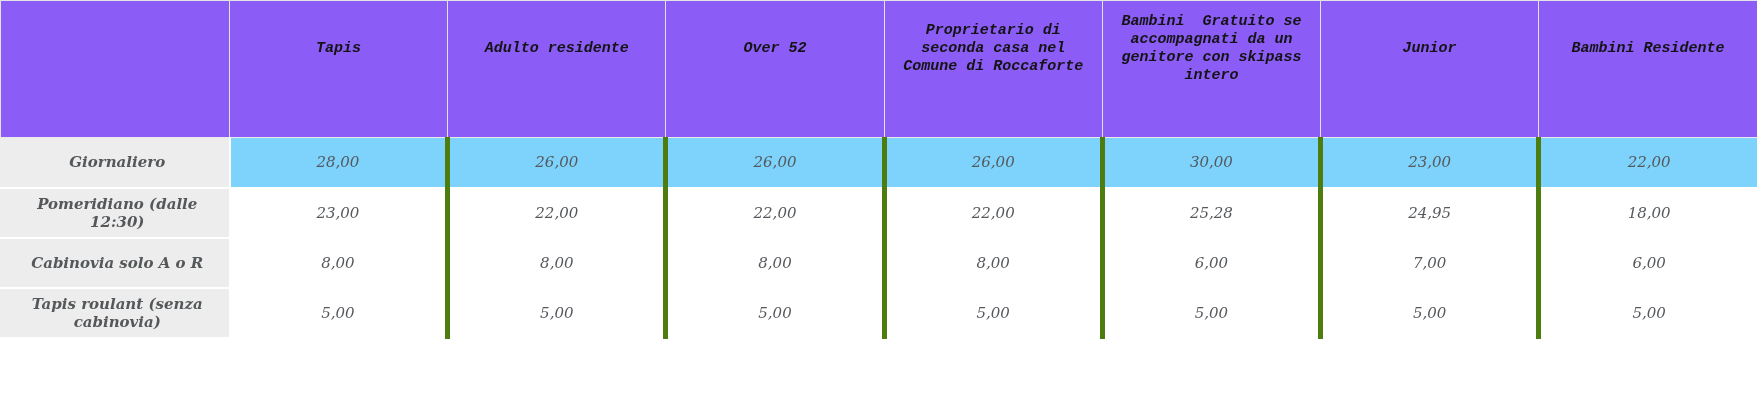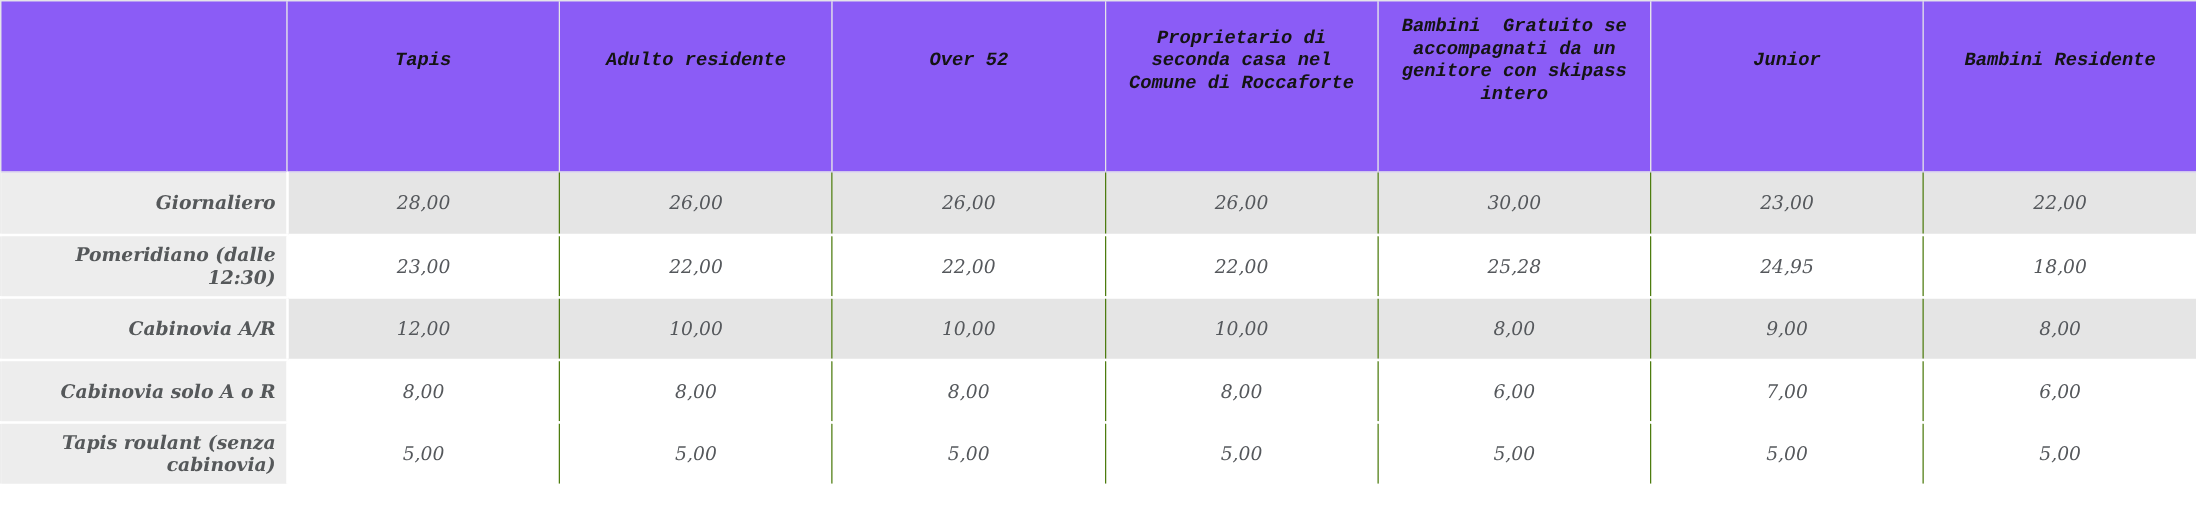--- a/index.html
+++ b/index.html
@@ -40,46 +40,46 @@
     border-bottom: 1px solid #e9e9ec;
   }
   thead th.corner {
     border-left: 1px solid #e4e4e8;
   }
 
   
   tbody tr { height: 50px; }
   tbody th.rowlabel {
     background: #ededed;
-    text-align: right;
+    text-align: center;
     vertical-align: middle;
     padding: 0 8px 0 13px;
     font-family: "DejaVu Serif", serif;
     font-style: italic;
     font-weight: bold;
     font-size: 15px;
     color: #55585a;
     border-bottom: 2px solid #ffffff;
     border-left: 1px solid #ededed;
   }
   tbody td.val {
     text-align: center;
     vertical-align: middle;
     font-family: "DejaVu Serif", serif;
     font-style: italic;
     font-weight: normal;
     font-size: 15px;
     color: #55585c;
-    border-left: 1px solid #4d7c0f;
+    border-left: 5px solid #4d7c0f;
     border-bottom: 2px solid #ffffff;
   }
   tbody td.val.first {
     border-left: 2px solid #ffffff;
   }
-  tbody tr.blue td.val { background: #e5e5e5; font-style: italic; }
+  tbody tr.blue td.val { background: #7dd3fc; font-style: italic; }
   tbody tr.white td.val { background: #ffffff; }
 </style>
 </head>
 <body>
 
 <div class="wrap">
   <table class="price-table">
     <colgroup>
       <col class="c-label">
       <col>
@@ -116,30 +116,20 @@
       <tr class="white">
         <th class="rowlabel">Pomeridiano (dalle 12:30)</th>
         <td class="val first">23,00</td>
         <td class="val">22,00</td>
         <td class="val">22,00</td>
         <td class="val">22,00</td>
         <td class="val">25,28</td>
         <td class="val">24,95</td>
         <td class="val">18,00</td>
       </tr>
-      <tr class="blue">
-        <th class="rowlabel">Cabinovia A/R</th>
-        <td class="val first">12,00</td>
-        <td class="val">10,00</td>
-        <td class="val">10,00</td>
-        <td class="val">10,00</td>
-        <td class="val">8,00</td>
-        <td class="val">9,00</td>
-        <td class="val">8,00</td>
-      </tr>
       <tr class="white">
         <th class="rowlabel">Cabinovia solo A o R</th>
         <td class="val first">8,00</td>
         <td class="val">8,00</td>
         <td class="val">8,00</td>
         <td class="val">8,00</td>
         <td class="val">6,00</td>
         <td class="val">7,00</td>
         <td class="val">6,00</td>
       </tr>

